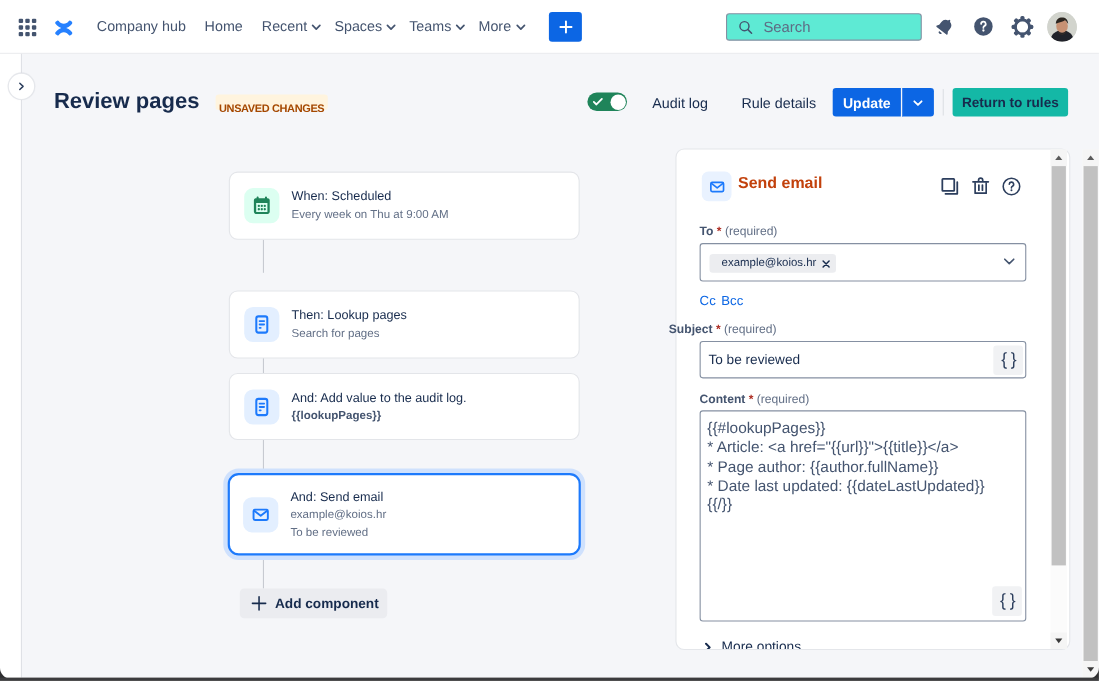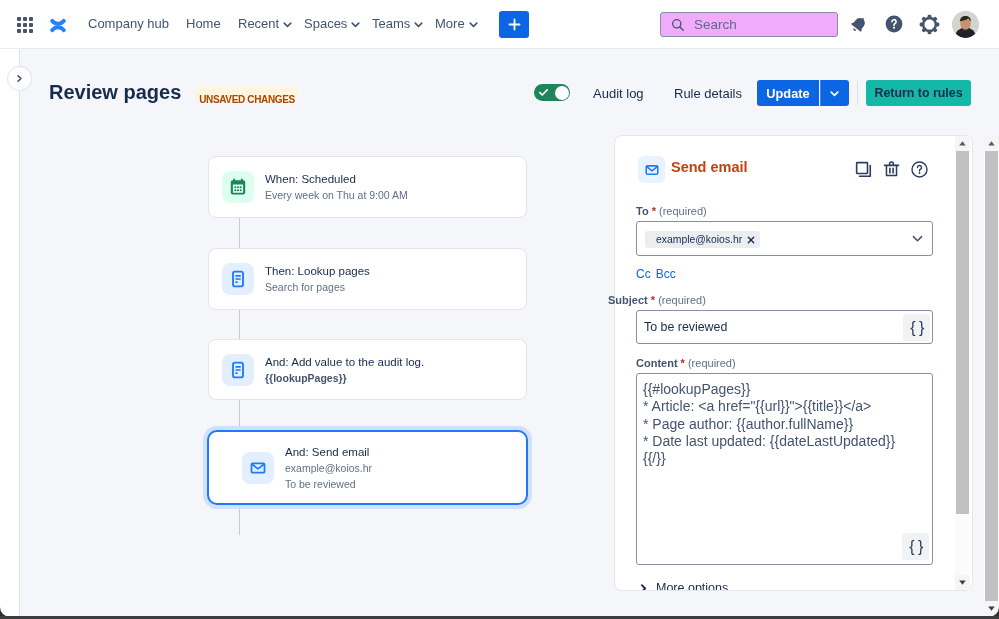--- a/index.html
+++ b/index.html
@@ -22,21 +22,21 @@
                  gap:2px; cursor:pointer; }
   .appswitcher i { display:block; width:4px; height:4px; background:#44546F; border-radius:1px; }
   .logo { position:absolute; left:50px; top:17px; width:16px; height:17px; display:flex;
           align-items:center; justify-content:center; cursor:pointer; }
   .navlink { position:absolute; top:16px; font-size:13px; color:#44546F; white-space:nowrap;
              display:flex; align-items:center; cursor:pointer; height:16px; line-height:16px; }
   .navlink .chev { margin-left:3px; display:inline-flex; align-items:center; }
   .plus-btn { position:absolute; left:499px; top:11px; width:30px; height:27px; background:#0c66e4;
               border-radius:3px; display:flex; align-items:center; justify-content:center; cursor:pointer; }
   .searchbox { position:absolute; left:660px; top:12px; width:178px; height:25px; border:1px solid #8590a2;
-               border-radius:3px; display:flex; align-items:center; padding-left:10px; background:#f0abfc; }
+               border-radius:3px; display:flex; align-items:center; padding-left:10px; background:#5eead4; }
   .searchbox .ph { font-size:13.5px; color:#5e6c84; margin-left:9px; }
   .icon-btn { position:absolute; top:12px; width:24px; height:24px; display:flex; align-items:center;
               justify-content:center; cursor:pointer; }
   .avatar { position:absolute; left:952px; top:11px; width:27px; height:27px; border-radius:50%;
             overflow:hidden; background:#cfd2cc; }
 
   
   .leftrail { position:absolute; left:0; top:49px; width:19px; height:567px; background:#fff; }
   .railline { position:absolute; left:19px; top:49px; width:1px; height:567px; background:#dfe1e6; }
   .rail-toggle { position:absolute; left:7px; top:66px; width:25px; height:25px; border-radius:50%;
@@ -73,21 +73,21 @@
   .chain-line { position:absolute; left:239px; width:1px; background:#c7cad1; }
   .step { position:absolute; left:208px; width:319px; background:#fff; border:1px solid #e3e5e9;
           border-radius:8px; display:flex; align-items:center; cursor:pointer; }
   .step .sicon { width:32px; height:32px; border-radius:8px; margin-left:13px; display:flex;
                  align-items:center; justify-content:center; flex:none; }
   .step .stext { margin-left:11px; }
   .step .t1 { font-size:11.5px; color:#172B4D; line-height:16px; }
   .step .t2 { font-size:10.5px; color:#626f86; line-height:16px; }
   .step .t2.bold { font-weight:700; color:#44546F; font-size:10.5px; }
   .step.sel { left:207px; width:321px; border:2px solid #1d7afc; border-radius:10px;
-              box-shadow:0 0 0 4px #cfe1fd;padding-left:21px; }
+              box-shadow:0 0 0 4px #cfe1fd; }
 
   .add-comp { position:absolute; left:218px; top:535px; width:134px; height:27px; background:#ebecf0;
               border-radius:4px; display:flex; align-items:center; cursor:pointer; }
   .add-comp .lbl { font-size:12.4px; font-weight:600; color:#172B4D; margin-left:6px; }
 
   
   .panel { position:absolute; left:614px; top:135px; width:359px; height:456px; background:#fff;
            border:1px solid #e4e6ea; border-radius:8px; overflow:hidden; }
   .picon { position:absolute; left:638px; top:156px; width:27px; height:27px; border-radius:6px;
            background:#E9F2FF; display:flex; align-items:center; justify-content:center; }
@@ -310,21 +310,21 @@
           <circle cx="10" cy="13.2" r="1.05" fill="#1f845a"></circle>
           <circle cx="12.7" cy="13.2" r="1.05" fill="#1f845a"></circle>
         </svg>
     </div>
     <div class="stext">
       <div class="t1">When: Scheduled</div>
       <div class="t2">Every week on Thu at 9:00 AM</div>
     </div>
   </div>
 
-  <div class="step" style="top:248px;height:62px">
+  <div class="step" style="top:264px;height:62px">
     <div class="sicon" style="background:#e3efff">
       <svg width="20" height="20" viewBox="0 0 20 20">
           <rect x="5" y="2.6" width="10" height="14.8" rx="1.9" fill="none" stroke="#1d7afc" stroke-width="1.85"></rect>
           <rect x="7.2" y="6.1" width="5.7" height="1.6" rx="0.7" fill="#1d7afc"></rect>
           <rect x="7.2" y="9.2" width="5.7" height="1.6" rx="0.7" fill="#1d7afc"></rect>
           <rect x="7.2" y="12.3" width="2.6" height="1.6" rx="0.7" fill="#1d7afc"></rect>
         </svg>
     </div>
     <div class="stext">
       <div class="t1">Then: Lookup pages</div>
@@ -354,20 +354,26 @@
           <path d="M4.4 6.5 10 10.9l5.6-4.4" fill="none" stroke="#1d7afc" stroke-width="1.75" stroke-linecap="round" stroke-linejoin="round"></path>
         </svg>
     </div>
     <div class="stext">
       <div class="t1">And: Send email</div>
       <div class="t2">example@koios.hr</div>
       <div class="t2">To be reviewed</div>
     </div>
   </div>
 
+  <div class="add-comp">
+    <svg width="17" height="17" viewBox="0 0 18 18" style="margin-left:9px">
+        <path d="M9 2.6v12.8M2.6 9h12.8" stroke="#172B4D" stroke-width="1.5" stroke-linecap="round"></path>
+      </svg>
+    <span class="lbl">Add component</span>
+  </div>
 
   <div class="panel"></div>
 
   <div class="picon">
     <svg width="18" height="18" viewBox="0 0 20 20">
         <rect x="3.6" y="5.4" width="12.8" height="9.2" rx="1.3" fill="none" stroke="#1d7afc" stroke-width="1.7"></rect>
         <path d="M4.5 6.6 10 10.9l5.5-4.3" fill="none" stroke="#1d7afc" stroke-width="1.7" stroke-linecap="round" stroke-linejoin="round"></path>
       </svg>
   </div>
   <div class="ptitle">Send email</div>

